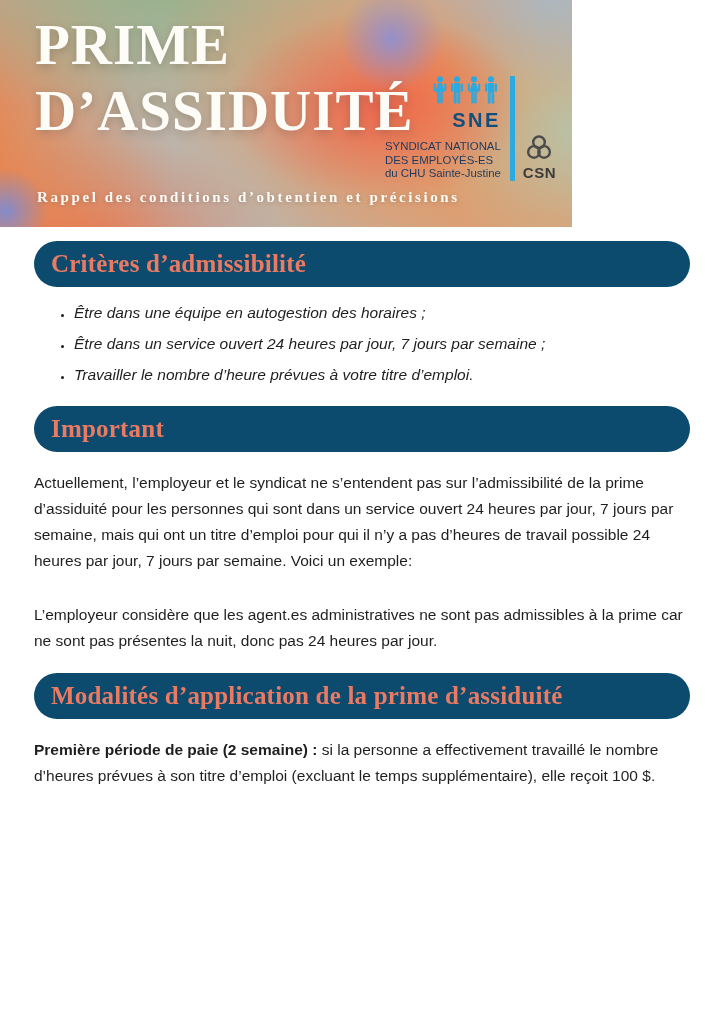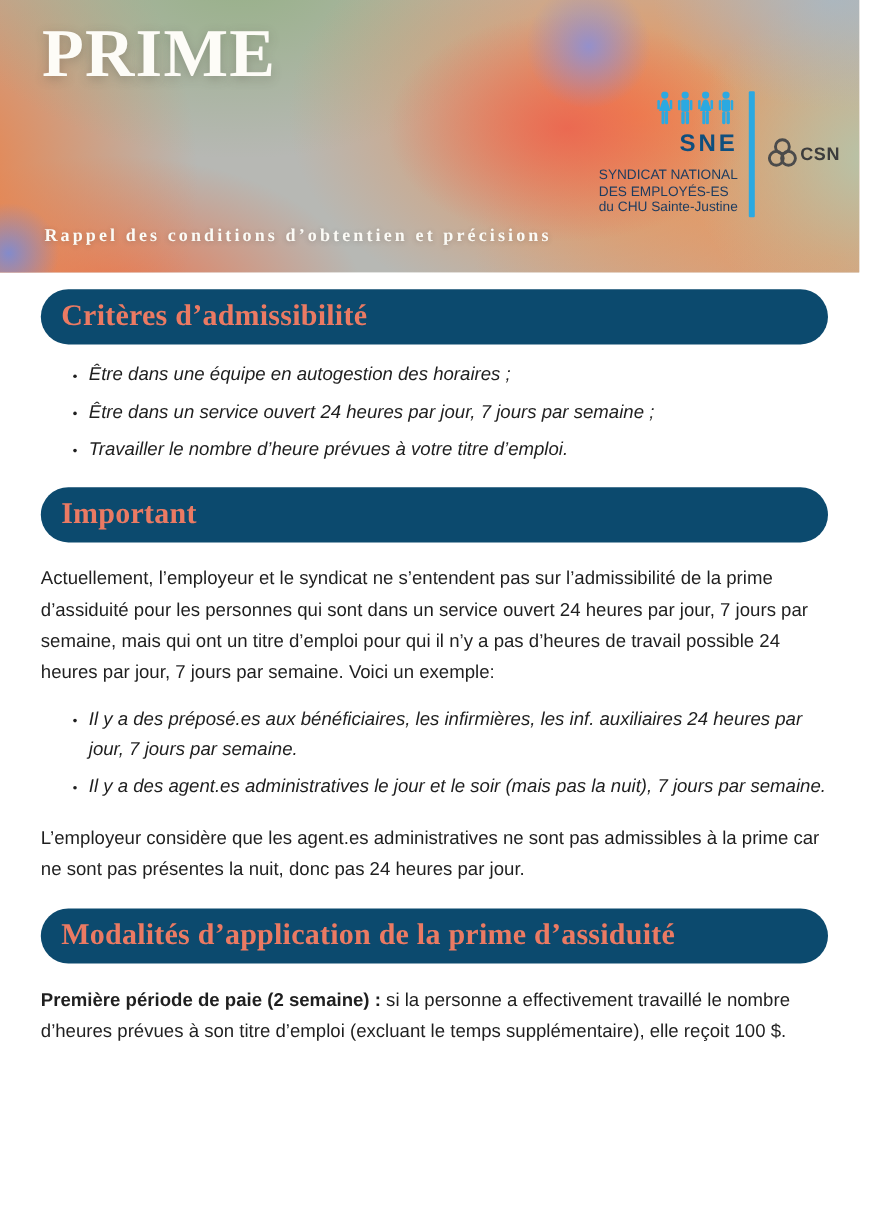--- a/index.html
+++ b/index.html
@@ -3,21 +3,21 @@
 <meta charset="utf-8">
 <style>
   html,body { margin:0; padding:0; background:#ffffff; }
   .page {
     width:724px; height:1024px; background:#ffffff; position:relative;
     overflow:hidden; font-family:"Liberation Sans", sans-serif; color:#1f1f1f;
   }
 
   
   .banner {
-    position:relative; width:716px; height:227px;
+    position:relative; width:572px; height:227px;
     background:
       radial-gradient(circle 42px at 1% 93%, rgba(126,139,209,.95) 0%, rgba(126,139,209,0) 100%),
       radial-gradient(circle 52px at 68.5% 17%, rgba(140,144,214,.9) 0%, rgba(140,144,214,0) 100%),
       radial-gradient(ellipse 150px 95px at 66% 47%, rgba(236,97,78,.85) 0%, rgba(236,97,78,0) 100%),
       radial-gradient(ellipse 150px 90px at 97% 0%, rgba(168,184,196,.85) 0%, rgba(168,184,196,0) 100%),
       radial-gradient(ellipse 150px 140px at 101% 58%, rgba(182,196,169,.95) 0%, rgba(182,196,169,0) 100%),
       radial-gradient(ellipse 290px 185px at 74% 42%, rgba(240,145,78,.97) 0%, rgba(240,145,78,0) 100%),
       radial-gradient(ellipse 300px 190px at 97% 95%, rgba(236,146,88,.75) 0%, rgba(236,146,88,0) 100%),
       radial-gradient(ellipse 250px 155px at 28% -10%, rgba(149,176,133,.95) 0%, rgba(149,176,133,0) 100%),
       radial-gradient(ellipse 215px 265px at -7% 66%, rgba(238,126,66,1) 0%, rgba(238,126,66,0) 100%),
@@ -42,21 +42,21 @@
   .logo { position:absolute; top:76px; right:16px; display:flex; align-items:stretch; }
   .logo-left { display:flex; flex-direction:column; align-items:flex-end; padding-right:9px; }
   .figures { display:flex; gap:3px; margin-bottom:1px; margin-right:3px; }
   .figures svg { display:block; fill:#2BA9E1; }
   .sne-word {
     font-weight:700; font-size:20px; line-height:31px; color:#0f4f7e;
     letter-spacing:2.5px; font-family:"Liberation Sans", sans-serif;
   }
   .orgname { text-align:left; color:#1c3b5f; font-size:11.4px; line-height:13.6px; margin-top:4px; font-weight:500; }
   .vbar { width:5px; background:#2BA9E1; border-radius:1px; }
-  .csn-col { display:flex; flex-direction:row; justify-content:flex-end; align-items:center; padding-left:8px; }
+  .csn-col { display:flex; flex-direction:column; justify-content:flex-end; align-items:center; padding-left:8px; }
   .csn-knot svg { display:block; }
   .csn-label { font-weight:700; font-size:15px; color:#3c3c3c; letter-spacing:.5px; margin-top:1px; }
 
   
   .content { padding:0 34px; }
   .h-bar {
     background:#0c4a6e; border-radius:23px; height:46px;
     display:flex; align-items:center; padding:0 17px; margin-top:19px;
   }
   .h-bar.first { margin-top:14px; }
@@ -90,21 +90,21 @@
       <rect x="15.6" y="10.6" width="3" height="12" rx="1.4"></rect>
       <rect x="5.4" y="24.4" width="4" height="15" rx="1.7"></rect>
       <rect x="10.6" y="24.4" width="4" height="15" rx="1.7"></rect>
     </g>
   </defs>
 </svg>
 
 <div class="page">
 
   <div class="banner">
-    <h1 class="title"><span>PRIME</span><br></h1>
+    <h1 class="title"><span>PRIME</span><br><span>D’ASSIDUITÉ</span></h1>
     <div class="subtitle">Rappel des conditions d’obtentien et précisions</div>
 
     <div class="logo">
       <div class="logo-left">
         <div class="figures">
           <span>
               <svg width="14" height="28" viewBox="0 0 20 40">
                 <use href="#fem-shape"></use>
               </svg>
             </span>
@@ -155,25 +155,21 @@
     <ul class="blist">
       <li>Être dans une équipe en autogestion des horaires ;</li>
       <li>Être dans un service ouvert 24 heures par jour, 7 jours par semaine ;</li>
       <li>Travailler le nombre d’heure prévues à votre titre d’emploi.</li>
     </ul>
 
     <div class="h-bar">
       <h2>Important</h2>
     </div>
     <p class="body">Actuellement, l’employeur et le syndicat ne s’entendent pas sur l’admissibilité de la prime d’assiduité pour les personnes qui sont dans un service ouvert 24 heures par jour, 7 jours par semaine, mais qui ont un titre d’emploi pour qui il n’y a pas d’heures de travail possible 24 heures par jour, 7 jours par semaine. Voici un exemple:</p>
-    <ul class="blist">
-      <li>Il y a des préposé.es aux bénéficiaires, les infirmières, les inf. auxiliaires 24 heures par jour, 7 jours par semaine.</li>
-      <li>Il y a des agent.es administratives le jour et le soir (mais pas la nuit), 7 jours par semaine.</li>
-    </ul>
-    <p class="body" style="margin-top:16px">L’employeur considère que les agent.es administratives ne sont pas admissibles à la prime car ne sont pas présentes la nuit, donc pas 24 heures par jour.</p>
+    <p class="body" style="margin-top:28px">L’employeur considère que les agent.es administratives ne sont pas admissibles à la prime car ne sont pas présentes la nuit, donc pas 24 heures par jour.</p>
 
     <div class="h-bar">
       <h2>Modalités d’application de la prime d’assiduité</h2>
     </div>
     <p class="body"><b>Première période de paie (2 semaine) : </b><span>si la personne a effectivement travaillé le nombre d’heures prévues à son titre d’emploi (excluant le temps supplémentaire), elle reçoit 100 $.</span></p>
 
   </div>
 </div>
 
 </body></html>

